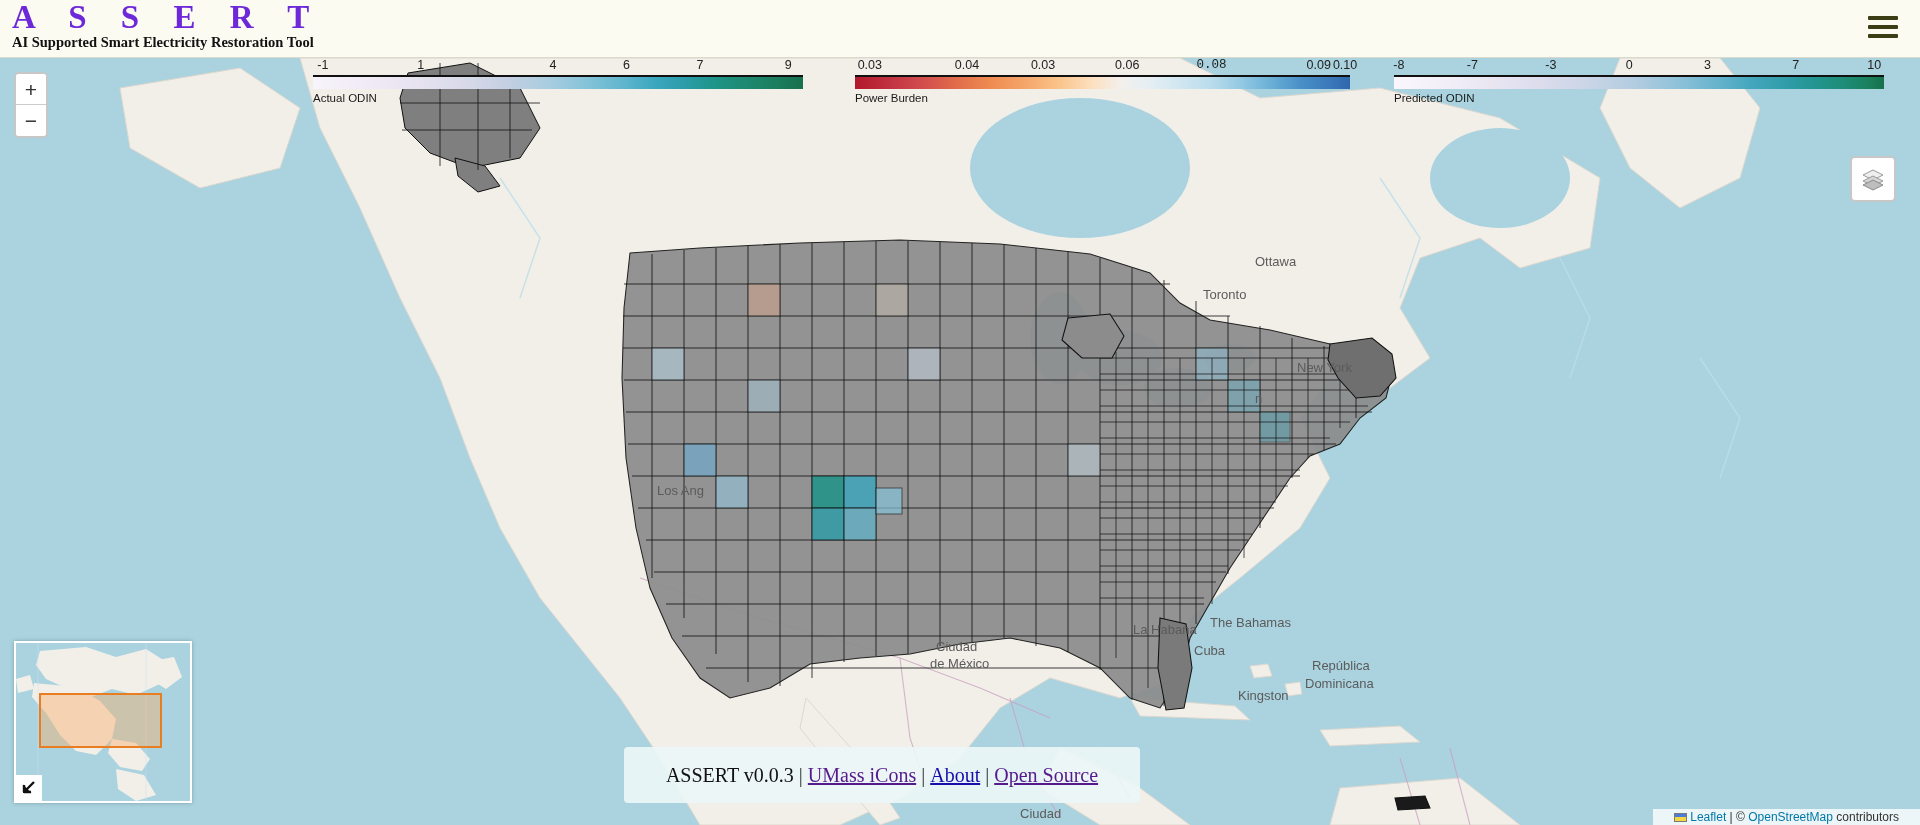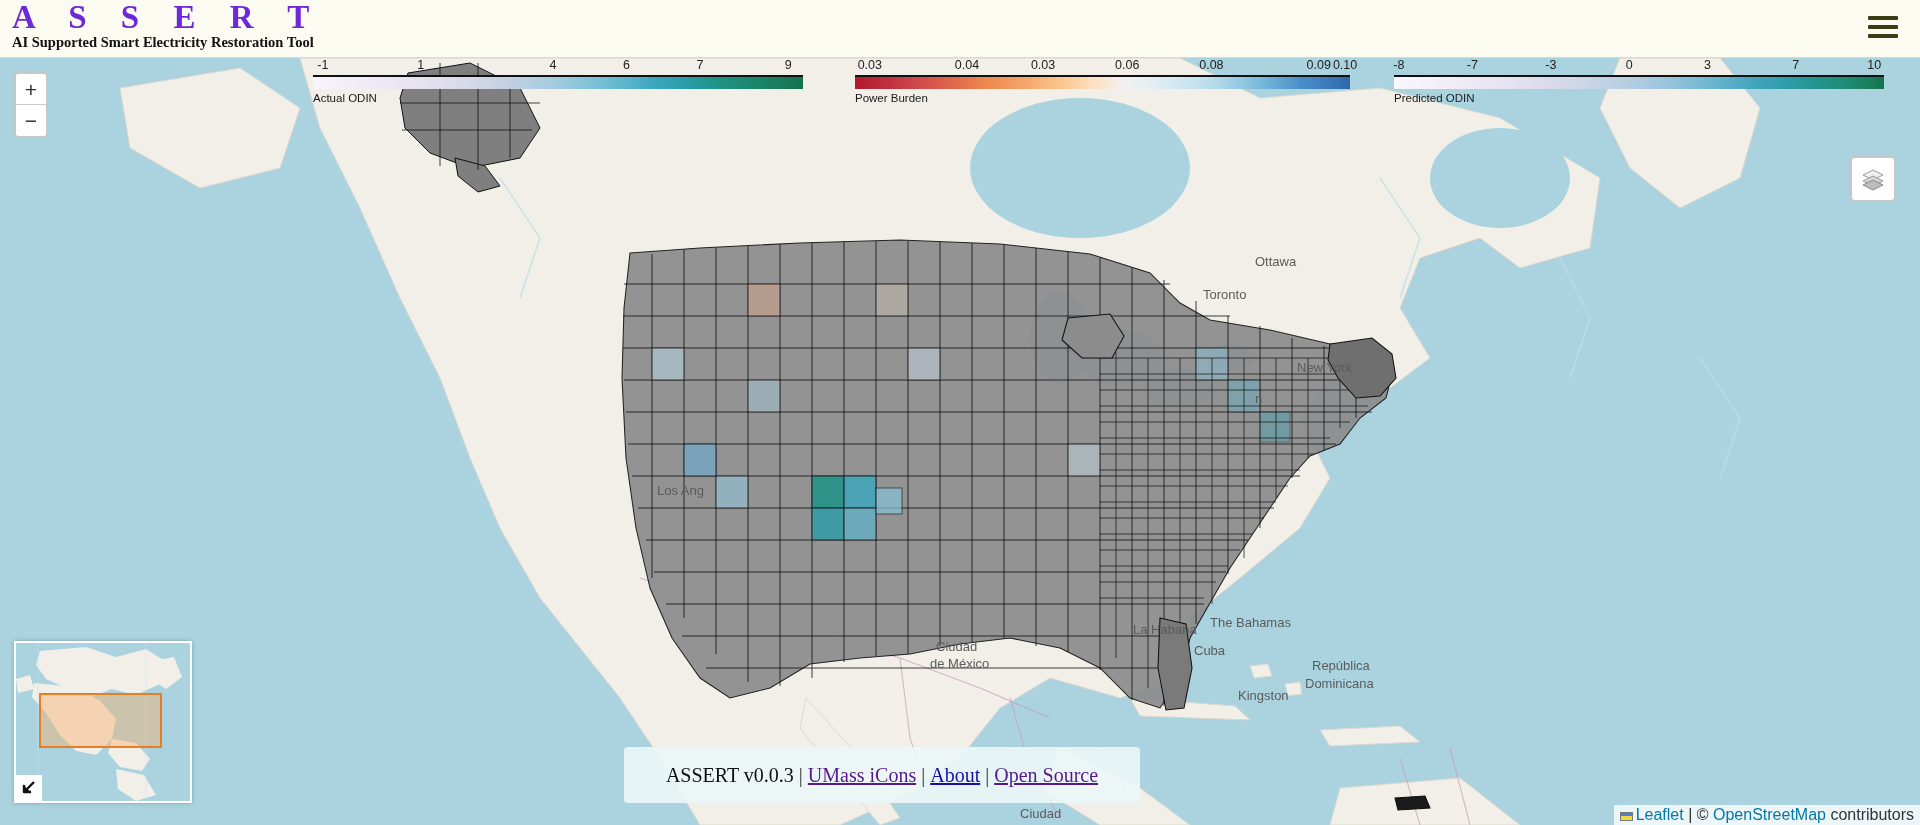--- a/index.html
+++ b/index.html
@@ -137,21 +137,21 @@
     font-family: "Liberation Serif", serif;
     font-size: 20px; color: #111;
   }
   .footer-bar a { color: #551a8b; text-decoration: underline; }
   .footer-bar a.blue { color: #1a0dab; }
   .sep { padding: 0 5px; color:#333; }
 
   .attrib {
     position: absolute; right: 0; bottom: 0;
     background: rgba(255,255,255,0.78);
-    font-size: 16px; color: #333; padding: 1px 6px;
+    font-size: 12px; color: #333; padding: 1px 21px;
     font-family: "Liberation Sans", sans-serif;
     z-index: 840;
   }
   .attrib a { color: #0078a8; text-decoration: none; }
   .leaf-flag {
     display: inline-block; width: 13px; height: 9px;
     vertical-align: -1px; margin-right: 3px;
     background: linear-gradient(#4c7bd9 0 45%, #f5d742 45% 100%);
     border: 1px solid #7a7a7a;
   }
@@ -435,21 +435,21 @@
         <div class="bar" style="background: linear-gradient(to right, rgb(247, 244, 251) 0%, rgb(239, 234, 245) 12%, rgb(230, 226, 240) 22%, rgb(214, 217, 232) 32%, rgb(195, 207, 226) 40%, rgb(169, 205, 224) 48%, rgb(132, 195, 216) 56%, rgb(92, 180, 204) 64%, rgb(58, 166, 190) 70%, rgb(43, 156, 168) 76%, rgb(31, 148, 136) 82%, rgb(29, 138, 114) 88%, rgb(27, 127, 95) 94%, rgb(23, 112, 78) 100%);"></div>
         <div class="lbl">Actual ODIN</div>
       </div>
 
       <div class="legend" id="legend-1" style="left:855px; width:495px;">
         <div class="ticks">
             <span class="tick" style="left: 3%;">0.03</span>
             <span class="tick" style="left: 21%; padding-left: 16px;">0.04</span>
             <span class="tick" style="left: 38%;">0.03</span>
             <span class="tick" style="left: 55%;">0.06</span>
-            <span class="tick" style="left: 72%;">0.08</span>
+            <span class="tick" style="left: 72%; font-family: Liberation Mono, monospace;">0.08</span>
             <span class="tick" style="left: 86%; margin-left: 38px;">0.09</span>
             <span class="tick" style="left: 99%;">0.10</span>
           </div>
         <div class="axis-line"></div>
         <div class="bar" style="background: linear-gradient(to right, rgb(178, 24, 43) 0%, rgb(193, 50, 64) 7%, rgb(208, 74, 78) 13%, rgb(224, 106, 74) 20%, rgb(238, 138, 80) 27%, rgb(245, 164, 104) 34%, rgb(250, 195, 137) 41%, rgb(253, 224, 192) 48%, rgb(242, 240, 238) 54%, rgb(227, 238, 243) 60%, rgb(207, 230, 241) 66%, rgb(185, 220, 236) 72%, rgb(147, 201, 227) 78%, rgb(106, 175, 214) 84%, rgb(74, 144, 200) 90%, rgb(58, 120, 186) 96%, rgb(47, 103, 171) 100%);"></div>
         <div class="lbl">Power Burden</div>
       </div>
 
       <div class="legend right" id="legend-2" style="left:1394px; width:490px;">
         <div class="ticks">

